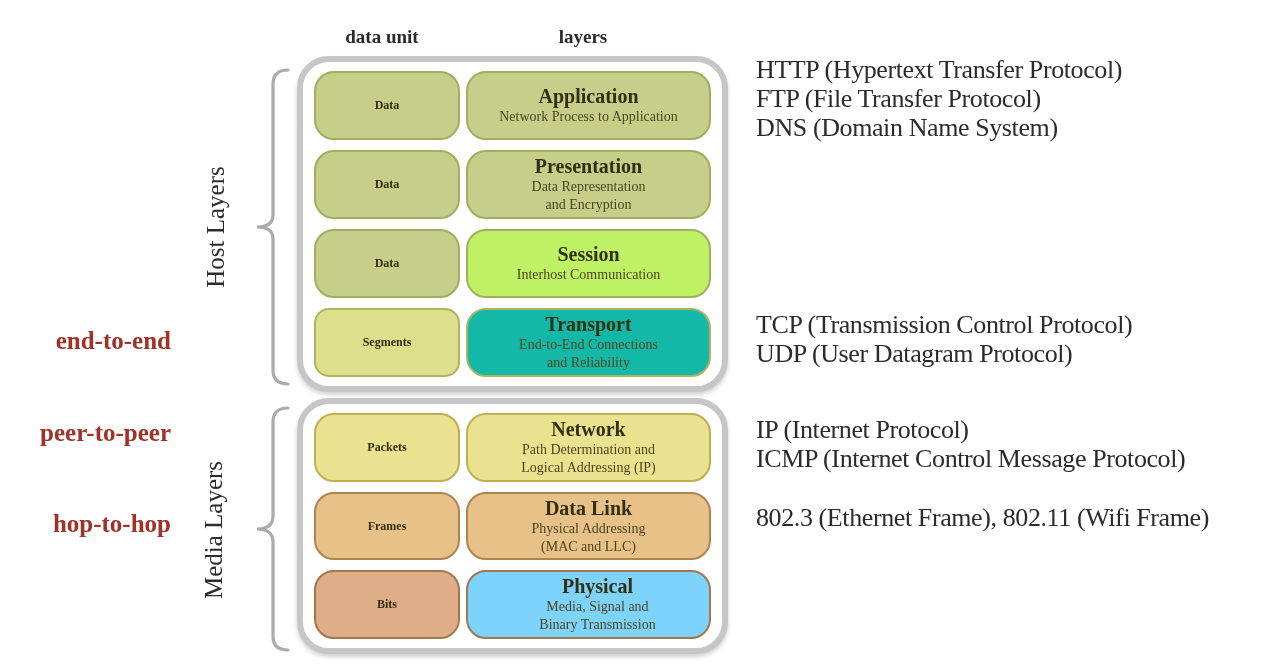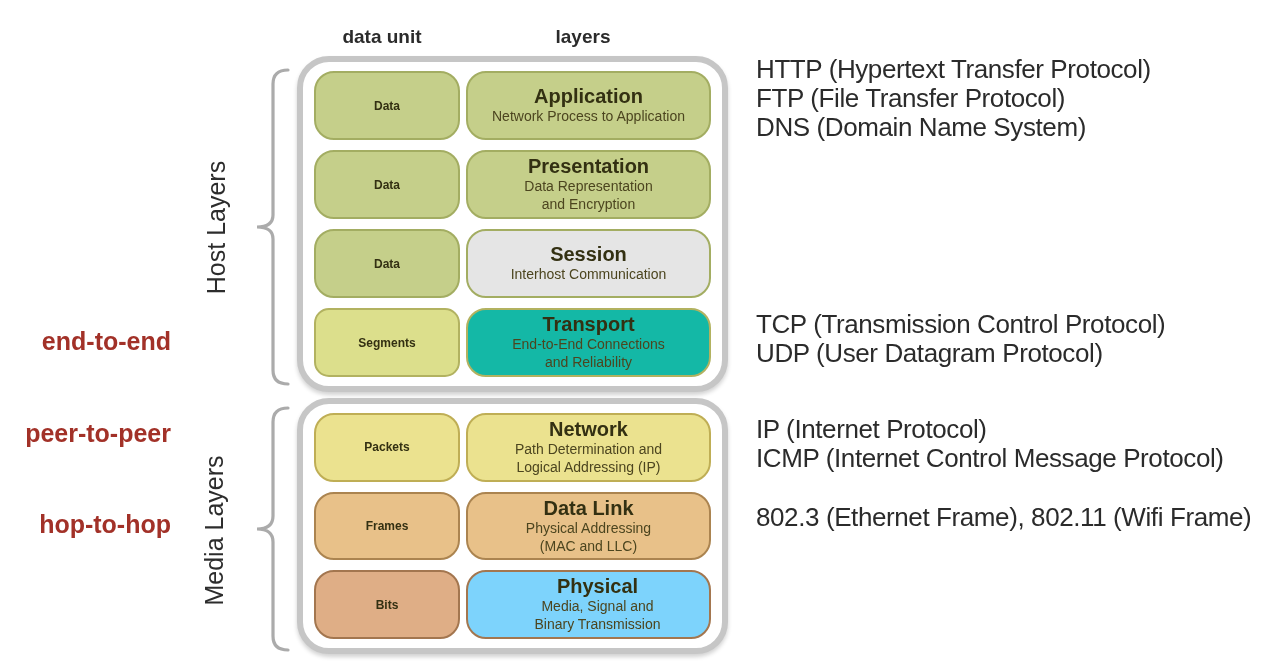--- a/index.html
+++ b/index.html
@@ -1,19 +1,19 @@
 <!DOCTYPE html>
 <html><head>
 <meta charset="utf-8">
 <style>
   * { margin: 0; padding: 0; box-sizing: border-box; }
   body { background: #ffffff; font-family: "Liberation Sans", sans-serif; }
   #canvas {
     position: relative; width: 1280px; height: 669px;
-    background: #ffffff; overflow: hidden;
+    background: #ffffff; overflow: hidden; font-family: Liberation Serif, serif;
   }
 
   
   .col-header {
     position: absolute; width: 160px; text-align: center;
     font-size: 19px; font-weight: 600; color: #2b2b2b;
   }
   #hdr-data-unit { left: 302px; top: 26px; }
   #hdr-layers    { left: 503px; top: 26px; }
 
@@ -106,21 +106,21 @@
       <div class="pill du-box" style="background: rgb(197, 207, 138); border-color: rgb(163, 173, 98);">Data</div>
       <div class="pill ly-box" style="background: rgb(197, 207, 138); border-color: rgb(163, 173, 98);">
         <div class="ly-title">Presentation</div>
         <div class="ly-desc">Data Representation
 and Encryption</div>
       </div>
     </div>
 
     <div class="layer-row">
       <div class="pill du-box" style="background: rgb(197, 207, 138); border-color: rgb(163, 173, 98);">Data</div>
-      <div class="pill ly-box" style="background: #e5e5e5; border-color: rgb(163, 173, 98);">
+      <div class="pill ly-box" style="background: #bef264; border-color: rgb(163, 173, 98);">
         <div class="ly-title">Session</div>
         <div class="ly-desc">Interhost Communication</div>
       </div>
     </div>
 
     <div class="layer-row">
       <div class="pill du-box" style="background: rgb(220, 223, 140); border-color: rgb(178, 178, 96); border-radius: 15px;">Segments</div>
       <div class="pill ly-box" style="background: #14b8a6; border-color: rgb(178, 178, 96);">
         <div class="ly-title">Transport</div>
         <div class="ly-desc">End-to-End Connections

